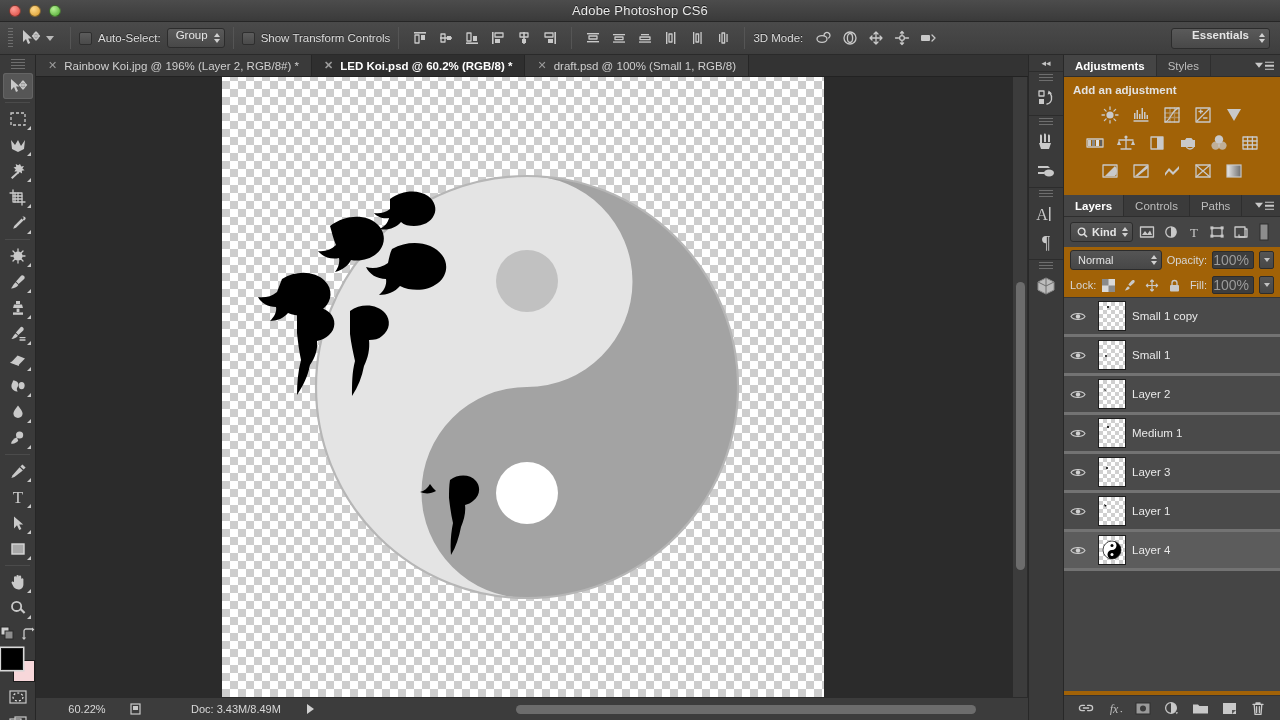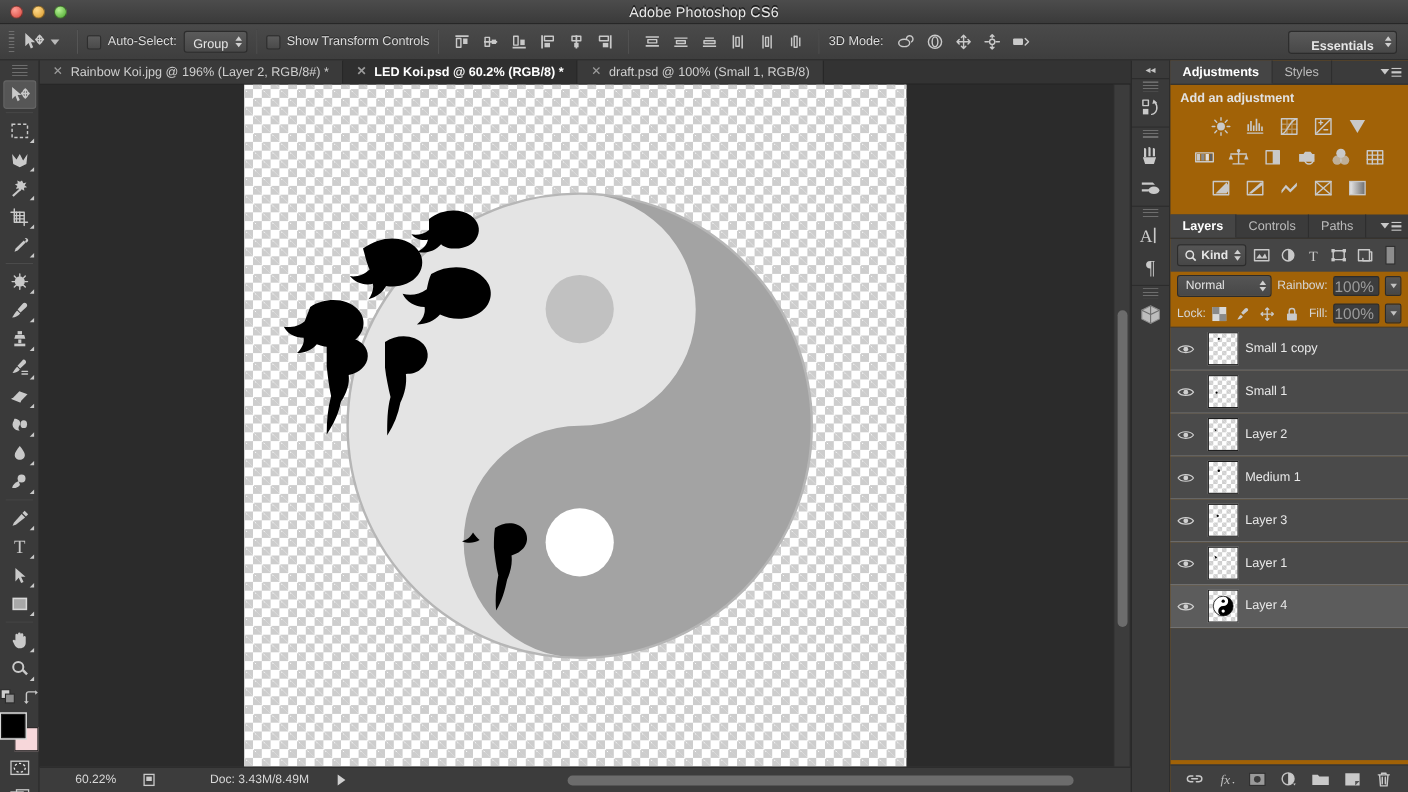--- a/index.html
+++ b/index.html
@@ -50,21 +50,21 @@
   }
   .vsep { width: 1px; height: 22px; background: #303030; border-right: 1px solid #555; margin: 0 8px; }
   .ob-label { font-size: 11.5px; color: #dcdcdc; white-space: nowrap; text-shadow: 0 -1px 0 rgba(0,0,0,.5); }
   .chk {
     width: 13px; height: 13px; background: linear-gradient(#5c5c5c,#4a4a4a);
     border: 1px solid #2e2e2e; border-radius: 2px; margin-right: 6px; flex: none;
   }
   .psselect {
     height: 20px; background: linear-gradient(#5a5a5a,#484848);
     border: 1px solid #2c2c2c; border-radius: 3px; color: #e6e6e6;
-    font-size: 11.5px; display: inline-flex; align-items: flex-end;
+    font-size: 11.5px; display: inline-flex; align-items: flex-start;
     padding: 0 16px 0 8px; position: relative; margin-left: 6px;
   }
   .psselect .arrows {
     position: absolute; right: 4px; top: 50%; transform: translateY(-50%);
     display: flex; flex-direction: column; gap: 2px;
   }
   .psselect .arrows i { width: 0; height: 0; border-left: 3.5px solid transparent; border-right: 3.5px solid transparent; }
   .psselect .arrows i.up { border-bottom: 4px solid #d0d0d0; }
   .psselect .arrows i.dn { border-top: 4px solid #d0d0d0; }
   .align-btn { width: 26px; height: 22px; display: flex; align-items: center; justify-content: center; }
@@ -162,21 +162,21 @@
               font-size: 11px; color: #e3e3e3; }
   .fieldlabel { font-size: 11px; color: #d6d6d6; }
   .numfield { width: 42px; height: 18px; background: #3d3d3d; border: 1px solid #2c2c2c; border-radius: 2px;
               font-size: 14px; color: #9b9b9b; display: flex; align-items: center; justify-content: flex-end; padding-right: 4px; }
   .numdrop { width: 15px; height: 18px; background: linear-gradient(#555,#474747); border: 1px solid #2c2c2c;
              border-radius: 2px; display: flex; align-items: center; justify-content: center; }
   .lock-icos { display: flex; align-items: center; gap: 8px; }
   .lock-ico { width: 14px; height: 16px; display: flex; align-items: center; justify-content: center; }
 
   .layer-list { border-top: 1px solid #373737; }
-  .layer-row { display: flex; align-items: center; height: 39px; border-bottom: 1px solid #737373; background: #4a4a4a; }
+  .layer-row { display: flex; align-items: center; height: 39px; border-bottom: 3px solid #737373; background: #4a4a4a; }
   .layer-row.selected { background: #5c5c5c; }
   .eye-cell { width: 28px; display: flex; align-items: center; justify-content: center; }
   .thumb-cell { width: 40px; display: flex; align-items: center; justify-content: center; }
   .thumb {
     width: 28px; height: 30px; border: 1px solid #1f1f1f; background-color: #fff;
     background-image:
       linear-gradient(45deg, #cfcfcf 25%, transparent 25%, transparent 75%, #cfcfcf 75%),
       linear-gradient(45deg, #cfcfcf 25%, transparent 25%, transparent 75%, #cfcfcf 75%);
     background-size: 8px 8px; background-position: 0 0, 4px 4px;
     position: relative; overflow: hidden;
@@ -891,21 +891,21 @@
     </div>
 
     <div class="blend-row">
       <div class="blendsel">
         <span>Normal</span>
         <span style="position:absolute;right:4px;top:50%;transform:translateY(-50%);display:flex;flex-direction:column;gap:2px">
             <i style="width:0;height:0;border-left:3.5px solid transparent;border-right:3.5px solid transparent;border-bottom:4px solid #d0d0d0"></i>
             <i style="width:0;height:0;border-left:3.5px solid transparent;border-right:3.5px solid transparent;border-top:4px solid #d0d0d0"></i>
           </span>
       </div>
-      <div class="fieldlabel">Rainbow:</div>
+      <div class="fieldlabel">Opacity:</div>
       <div class="numfield">100%</div>
       <div class="numdrop">
         <span style="width:0;height:0;border-left:3.5px solid transparent;border-right:3.5px solid transparent;border-top:4px solid #c2c2c2"></span>
       </div>
     </div>
 
     <div class="lock-row">
       <div class="fieldlabel">Lock:</div>
       <div class="lock-icos">
         <span class="lock-ico">

